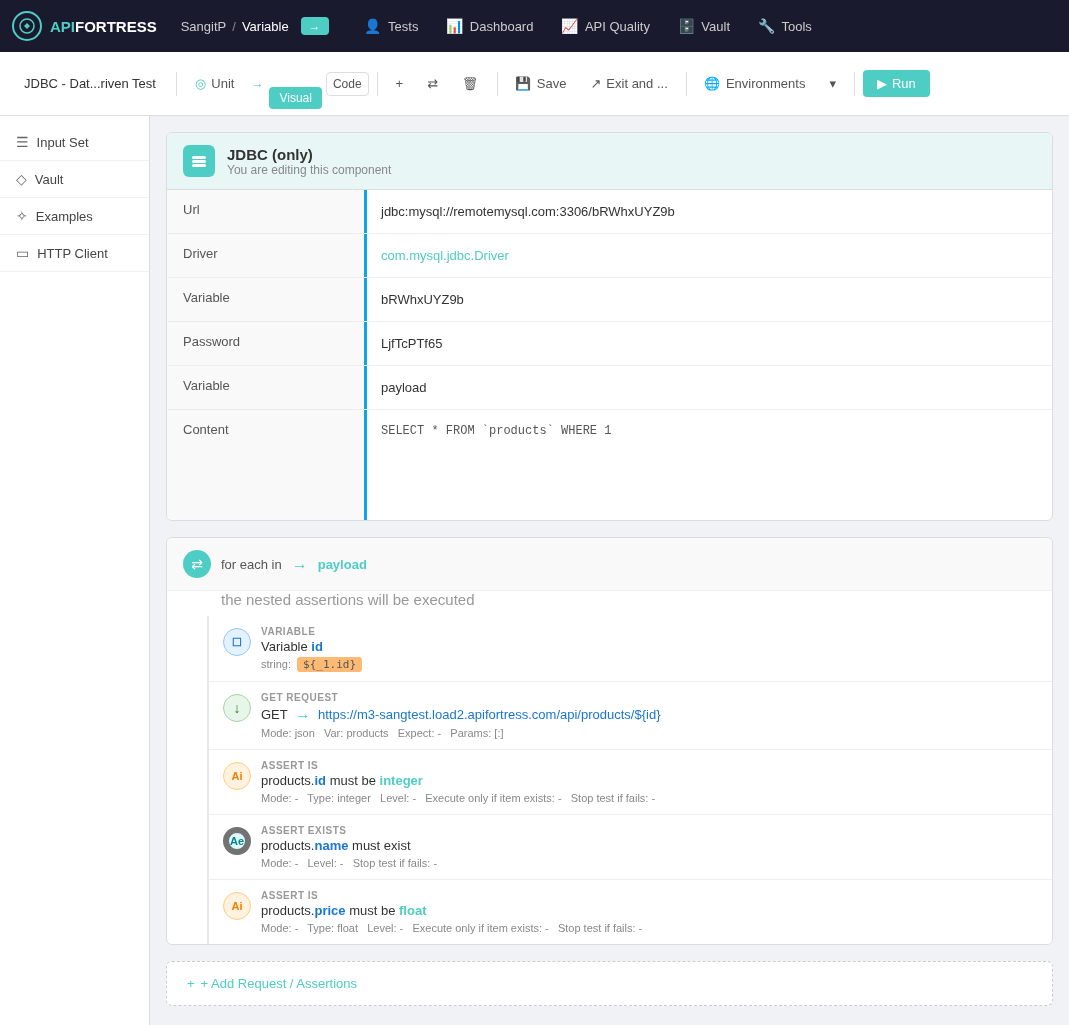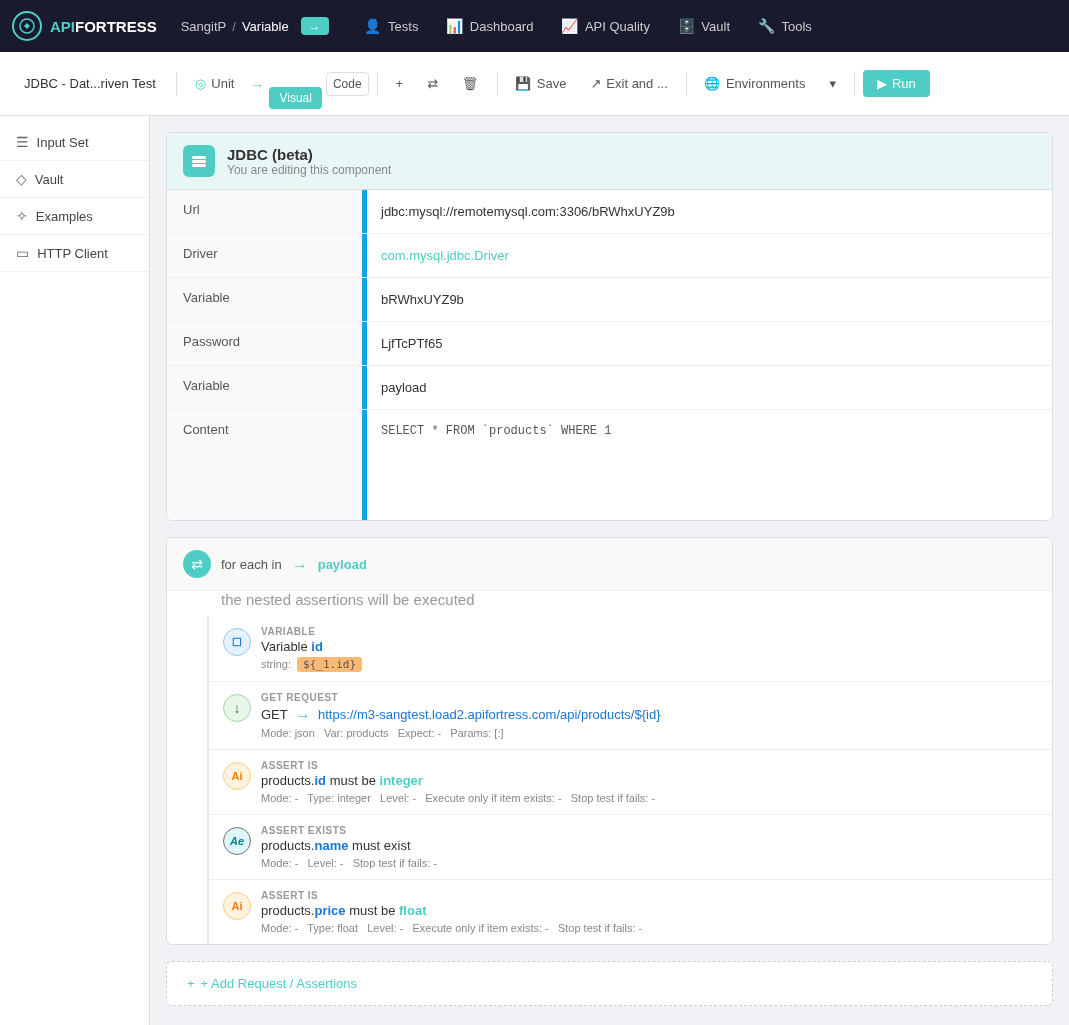--- a/index.html
+++ b/index.html
@@ -142,21 +142,21 @@
     .field-row {
       display: flex;
       border-bottom: 1px solid #eee;
     }
     .field-row:last-child { border-bottom: none; }
     .field-label {
       width: 200px; min-width: 200px;
       padding: 12px 16px;
       background: #f9f9f9;
       color: #555; font-size: 13px;
-      border-right: 5px solid #0ea5e9;
+      border-right: 3px solid #0ea5e9;
       display: flex; align-items: flex-start;
     }
     .field-value {
       flex: 1;
       padding: 14px 14px;
       font-size: 13px; color: #333;
     }
     .field-value.driver { color: #4ecdc4; }
     .field-value.content-area {
       font-family: 'Courier New', monospace;
@@ -202,21 +202,21 @@
     .nested-item:last-child { border-bottom: none; }
     .item-badge {
       width: 28px; height: 28px; border-radius: 50%;
       display: flex; align-items: center; justify-content: center;
       font-size: 11px; font-weight: 700; flex-shrink: 0;
       margin-top: 2px;
     }
     .badge-blue { background: #e3f2fd; color: #1976d2; border: 1px solid #90caf9; }
     .badge-green { background: #e8f5e9; color: #388e3c; border: 1px solid #a5d6a7; }
     .badge-orange { background: #fff3e0; color: #f57c00; border: 1px solid #ffcc80; }
-    .badge-teal { background: #e0f7fa; color: #00838f; border: 1px solid #737373; font-style: italic; }
+    .badge-teal { background: #e0f7fa; color: #00838f; border: 6px solid #737373; }
 
     .item-content { flex: 1; }
     .item-title { font-size: 13px; color: #333; margin-bottom: 4px; }
     .item-title strong { color: #1976d2; }
     .item-title .em-teal { color: #4ecdc4; font-weight: 700; }
     .item-type-label {
       font-size: 10px; font-weight: 600; color: #999; letter-spacing: 0.5px;
       text-transform: uppercase; margin-bottom: 2px;
     }
     .item-meta { font-size: 11px; color: #888; }
@@ -356,21 +356,21 @@
     <div class="component-card">
       <div class="card-header">
         <div class="card-icon">
           <svg width="18" height="18" viewBox="0 0 18 18" fill="none">
             <rect x="2" y="4" width="14" height="3" rx="1.5" fill="white"></rect>
             <rect x="2" y="8" width="14" height="3" rx="1.5" fill="white"></rect>
             <rect x="2" y="12" width="14" height="3" rx="1.5" fill="white"></rect>
           </svg>
         </div>
         <div>
-          <div class="card-title">JDBC (beta)</div>
+          <div class="card-title">JDBC (only)</div>
           <div class="card-subtitle">You are editing this component</div>
         </div>
       </div>
 
       <div class="field-row">
         <div class="field-label">Url</div>
         <div class="field-value">jdbc:mysql://remotemysql.com:3306/bRWhxUYZ9b</div>
       </div>
       <div class="field-row">
         <div class="field-label">Driver</div>

